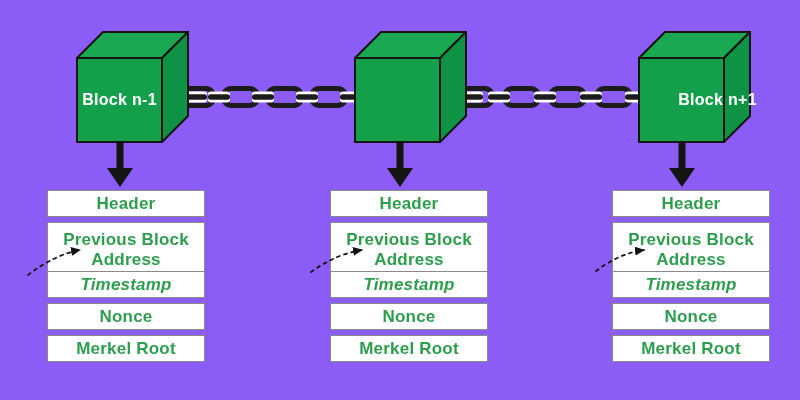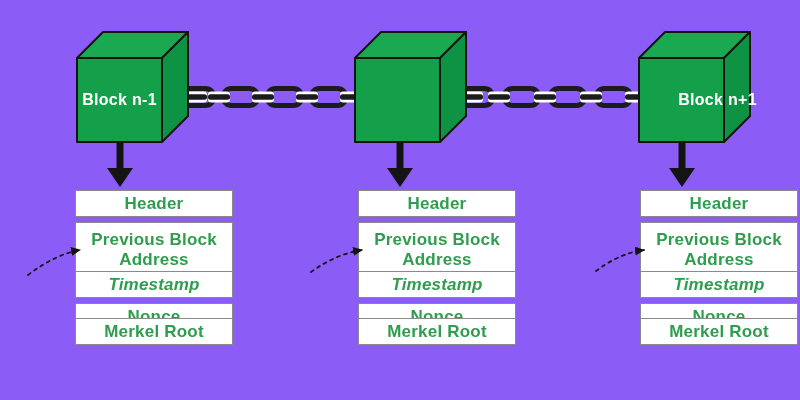--- a/index.html
+++ b/index.html
@@ -32,27 +32,27 @@
 
   
   .col{position:absolute;top:0;width:158px;height:400px;z-index:2;}
   .col.c1{left:47px;}
   .col.c2{left:330px;}
   .col.c3{left:612px;}
   .field-box{
     position:absolute;left:0;width:158px;box-sizing:border-box;background:#ffffff;
     border:1.5px solid #8a8a8a;display:flex;align-items:center;justify-content:center;
     text-align:center;color:#2e9e4e;font-size:17px;font-weight:700;line-height:20px;
-    letter-spacing:.2px;padding:0 2px;margin-left:28px;
+    letter-spacing:.2px;padding:0 2px;
   }
   .f0{top:190px;height:27px;}
   .f1{top:222px;height:56px;}
   .f2{top:271px;height:27px;font-style:italic;}
   .f3{top:303px;height:27px;}
-  .f4{top:318px;height:27px;}
+  .f4{top:335px;height:27px;}
 </style>
 </head>
 <body>
 
 <div id="stage">
 
   <svg id="gfx" width="800" height="400" viewBox="0 0 800 400" aria-hidden="true">
     <defs>
       <marker id="dashHead" markerUnits="userSpaceOnUse" markerWidth="11" markerHeight="10" refX="9" refY="4.5" orient="auto">
         <path d="M0,0 L10,4.5 L0,9 Z" fill="#141414"></path>

